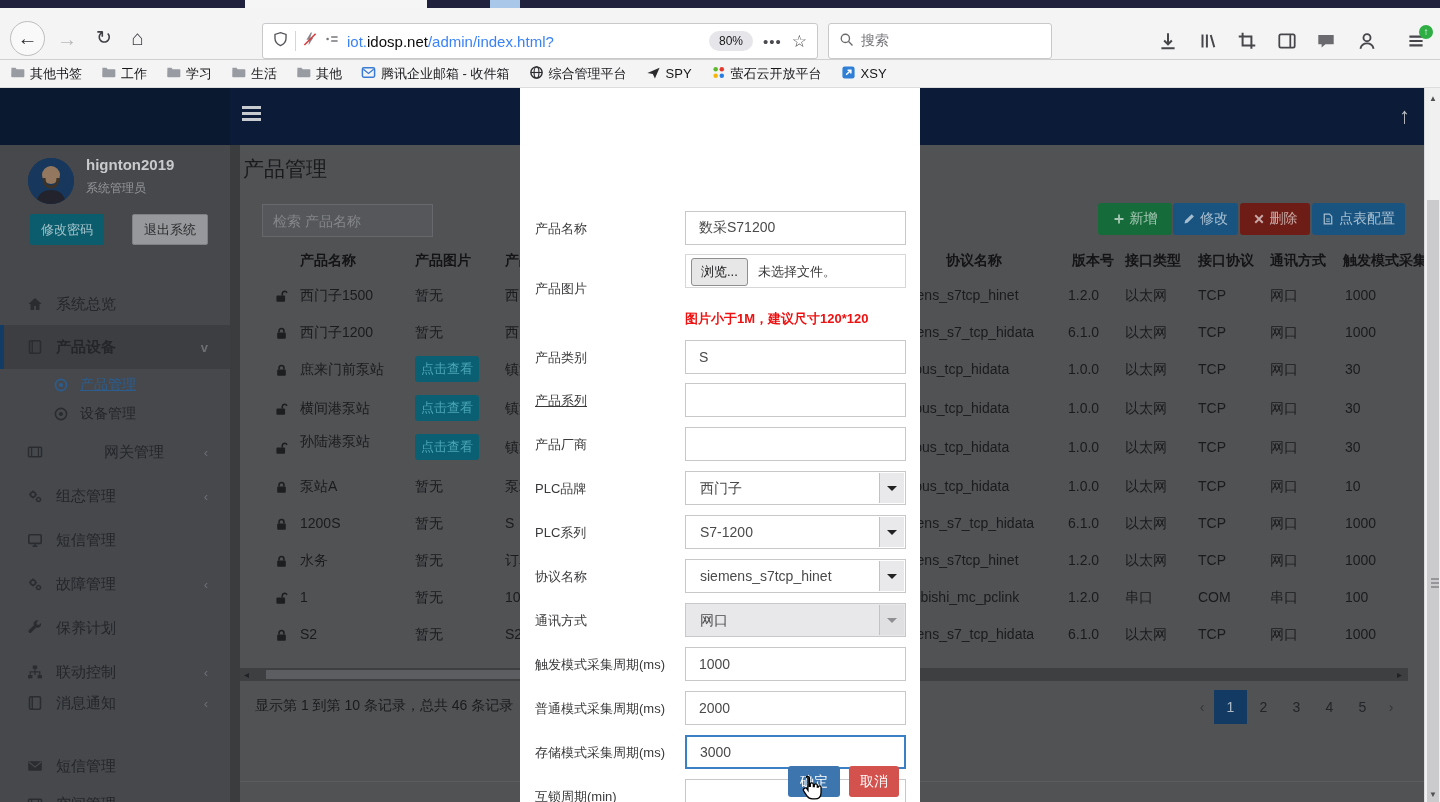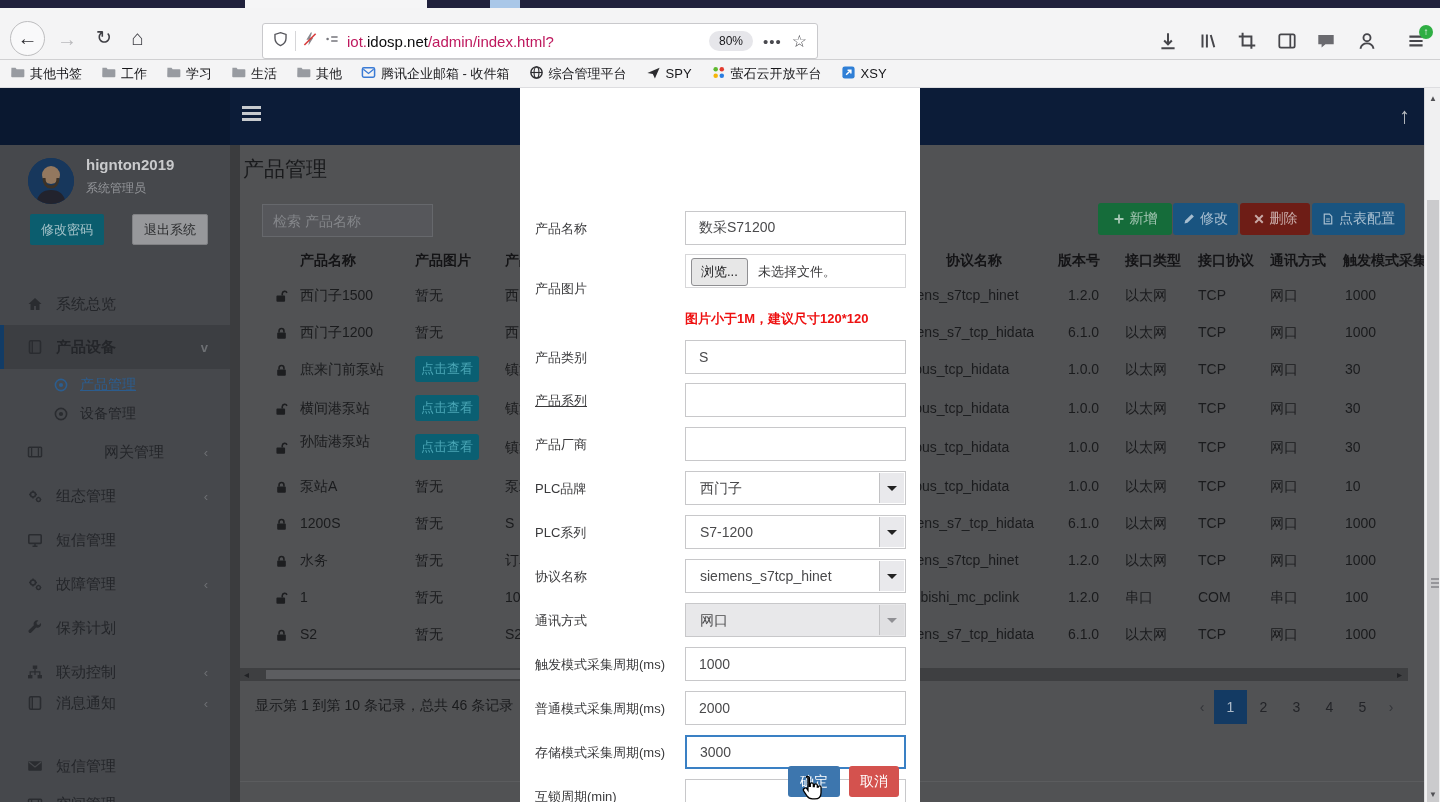--- a/index.html
+++ b/index.html
@@ -14,21 +14,21 @@
   .chrome-glyph{color:#3e3e44;font-size:19px;line-height:1}
   #back-btn{left:10px;top:13px;width:33px;height:33px;border:1px solid #bdbdbf;border-radius:50%;
             display:flex;align-items:center;justify-content:center;background:#f9f9fa;font-size:20px;color:#2f2f34}
   #fwd-btn{left:57px;top:21px;color:#b9b9bc;font-size:20px}
   #reload-btn{left:96px;top:20px}
   #home-btn{left:131px;top:19px;font-size:21px}
   #urlbar{left:262px;top:15px;width:556px;height:36px;background:#fff;border:1px solid #c9c9cc;border-radius:3px;
           box-sizing:border-box;display:flex;align-items:center}
   #urlbar .sep{width:1px;height:20px;background:#d6d6d8;margin:0 6px}
   .url-text{font-size:15px;white-space:nowrap}
-  .url-dim{color:#be185d}.url-domain{color:#0c0c0d}
+  .url-dim{color:#3b82f6}.url-domain{color:#0c0c0d}
   #zoom-pill{margin-left:auto;background:#e6e6ea;border-radius:10px;padding:3px 10px;font-size:12px;color:#18181b}
   #dots-btn{margin:0 10px;color:#4a4a4f;font-size:15px;letter-spacing:1px}
   #star-btn{margin-right:10px;color:#4a4a4f;font-size:17px}
   #searchbar{left:828px;top:15px;width:224px;height:36px;background:#fff;border:1px solid #c9c9cc;border-radius:3px;
              box-sizing:border-box;display:flex;align-items:center;color:#76767c;font-size:14px}
   .tb-icon{top:22px;width:24px;height:24px;color:#46464b}
   .tb-icon svg{width:22px;height:22px}
   #badge-update{left:1419px;top:17px;width:14px;height:14px;border-radius:50%;background:#2fae43;color:#fff;
                 font-size:10px;line-height:14px;text-align:center;font-weight:bold;z-index:5}
   #bookmarksbar{left:0;top:60px;width:1440px;height:28px;background:#f4f4f5;border-bottom:1px solid #dddde0;
@@ -139,20 +139,27 @@
           <path d="M9 7.5h8M9 12.5h8" stroke="#76767c" stroke-width="1.8"></path>
         </svg></span>
     <span class="url-text" style="margin-left:7px">
       <span class="url-dim">iot.</span><span class="url-domain">idosp.net</span><span class="url-dim">/admin/index.html?</span>
     </span>
     <span id="zoom-pill">80%</span>
     <span id="dots-btn">•••</span>
     <span id="star-btn">☆</span>
   </div>
 
+  <div class="abs" id="searchbar">
+    <span style="margin:0 7px 0 10px"><svg width="15" height="15" viewBox="0 0 20 20">
+          <circle cx="8.5" cy="8.5" r="5.5" fill="none" stroke="#6a6a6f" stroke-width="1.8"></circle>
+          <path d="M12.8 12.8L18 18" stroke="#6a6a6f" stroke-width="1.8"></path>
+        </svg></span>
+    <span>搜索</span>
+  </div>
 
   <div class="abs tb-icon" style="left:1157px"><svg viewBox="0 0 20 20">
         <path d="M10 3v9M6.5 9.5L10 13l3.5-3.5M4 16.5h12" fill="none" stroke="#46464b" stroke-width="1.8"></path>
       </svg></div>
   <div class="abs tb-icon" style="left:1197px"><svg viewBox="0 0 20 20">
         <path d="M5 4v12M9 4v12M12.5 4.5l3.2 11.2" fill="none" stroke="#46464b" stroke-width="1.8"></path>
       </svg></div>
   <div class="abs tb-icon" style="left:1236px"><svg viewBox="0 0 20 20">
         <path d="M6 2.5v11.5h11.5M2.5 6h11.5V17" fill="none" stroke="#46464b" stroke-width="1.8"></path>
       </svg></div>
@@ -505,21 +512,21 @@
     <div class="lock-ic" style="left: 34px; top: 483px;"><svg viewBox="0 0 16 16">
         <rect x="3.4" y="7" width="9.2" height="6.6" rx="1" fill="currentColor"></rect>
         <path d="M5.4 7V5.2a2.6 2.6 0 0 1 5.2 0V7" fill="none" stroke="currentColor" stroke-width="1.7"></path>
       </svg></div>
     <div class="cell" style="left: 60px; top: 481px;">S2</div>
     <div class="cell" style="left: 175px; top: 481px;">暂无</div>
     <div class="cell" style="left: 265px; top: 481px;">S2</div>
   </div>
 <div class="abs tbl-right" id="tbl-right">
     <div class="cell hcell" style="left: 0px; top: 107px; width: 174px; text-align: center;">协议名称</div>
-    <div class="cell hcell" style="left: 171px; top: 107px; text-align: right;">版本号</div>
+    <div class="cell hcell" style="left: 185px; top: 107px; text-align: right;">版本号</div>
     <div class="cell hcell" style="left: 238px; top: 107px;">接口类型</div>
     <div class="cell hcell" style="left: 311px; top: 107px;">接口协议</div>
     <div class="cell hcell" style="left: 383px; top: 107px;">通讯方式</div>
     <div class="cell hcell" style="left: 456px; top: 107px;">触发模式采集周期(ms)</div>
     <div class="cell" style="left: 0px; top: 142px;">siemens_s7tcp_hinet</div>
     <div class="cell" style="left: 181px; top: 142px;">1.2.0</div>
     <div class="cell" style="left: 238px; top: 142px;">以太网</div>
     <div class="cell" style="left: 311px; top: 142px;">TCP</div>
     <div class="cell" style="left: 383px; top: 142px;">网口</div>
     <div class="cell" style="left: 458px; top: 142px;">1000</div>

